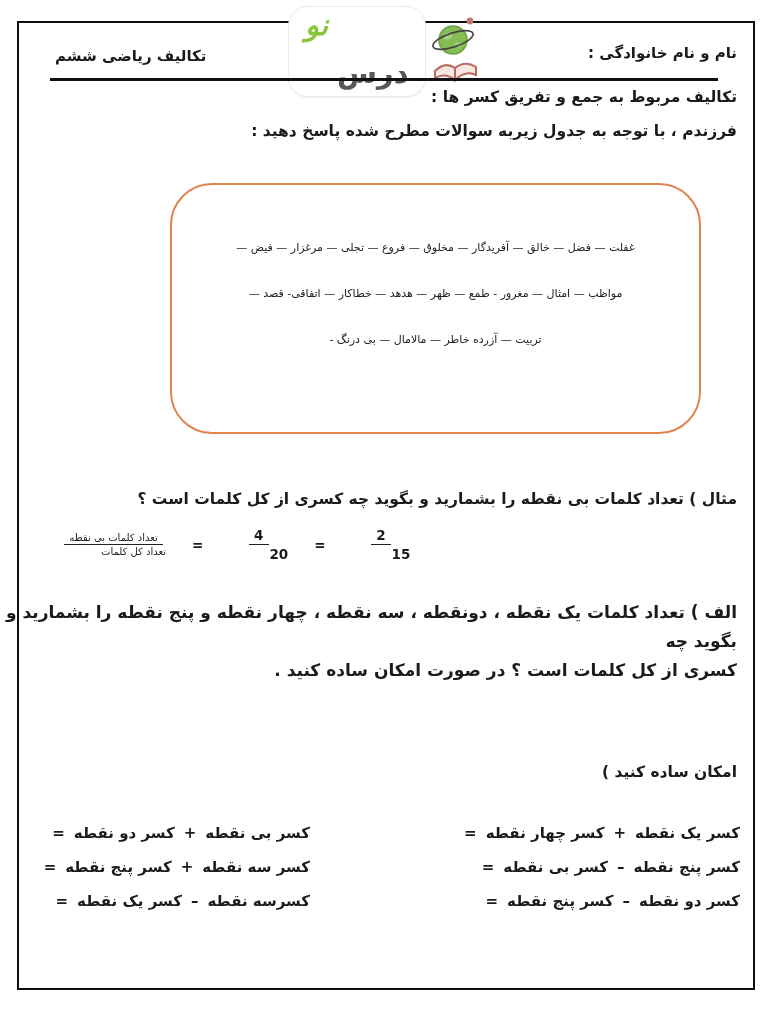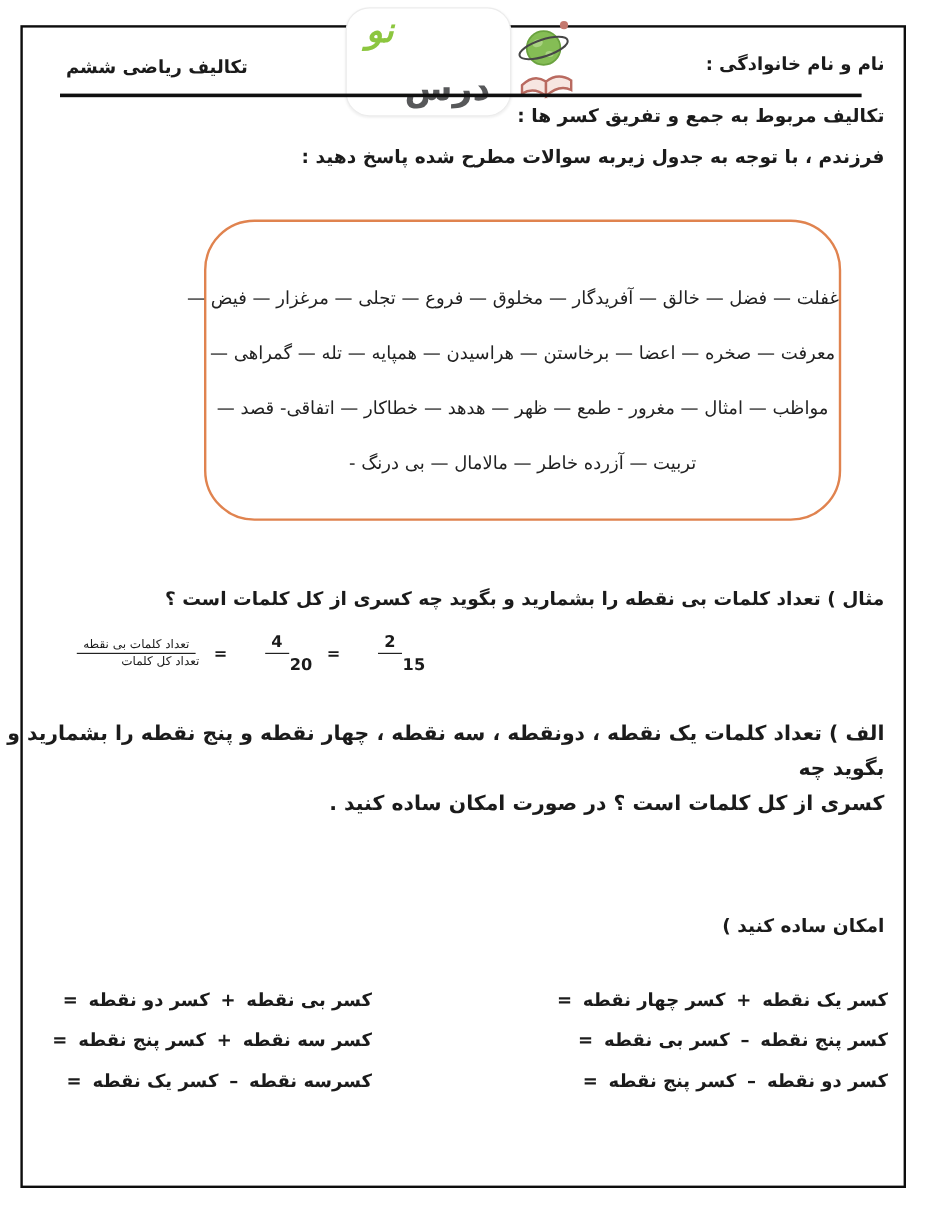--- a/index.html
+++ b/index.html
@@ -23,29 +23,29 @@
   .logo-dark{color:#57585a;margin-top:48px;}
   .logo-green{color:#8cc63f;font-style:italic;}
   .header-sep{position:absolute;left:50px;top:78px;width:668px;height:2.5px;background:#101010;}
   
   .intro-line1{position:absolute;right:38px;top:88px;font-size:15.5px;font-weight:bold;direction:rtl;}
   .intro-line2{position:absolute;right:38px;top:122px;font-size:15.5px;font-weight:bold;direction:rtl;margin-left:32px;}
   
   .words-box{
     position:absolute;left:170px;top:183px;width:531px;height:251px;
     border:2px solid #e0834f;border-radius:42px;
-    direction:rtl;text-align:center;font-size:15px;color:#222222;
+    direction:rtl;text-align:center;font-size:11px;color:#222222;
     padding-top:40px;box-sizing:border-box;
   }
   .words-box .w-line{line-height:46px;white-space:nowrap;}
   
   .example-line{position:absolute;right:38px;top:490px;font-size:15.5px;font-weight:bold;direction:rtl;}
   .frac-eq{
     position:absolute;left:56px;top:527px;display:flex;direction:ltr;
-    align-items:center;gap:7px;font-size:13.5px;
+    align-items:center;gap:21px;font-size:13.5px;
   }
   .frac{display:inline-flex;flex-direction:column;align-items:center;text-align:center;}
   .frac .fr-num{padding:0 5px 1px 5px;border-bottom:1.5px solid #222;}
   .frac .fr-den{padding:1px 5px 0 5px;margin-left:40px;}
   .frac-label{font-size:10px;direction:rtl;}
   .frac-number{font-weight:bold;}
   .eq-sign{font-weight:bold;}
   
   .part-a{position:absolute;right:38px;top:598px;direction:rtl;text-align:right;
     font-size:17px;font-weight:bold;line-height:29px;}
@@ -85,21 +85,20 @@
   </span>
 </div>
 
 <div class="header-sep"></div>
 
 <div class="intro-line1">تکالیف مربوط به جمع و تفریق کسر ها :</div>
 <div class="intro-line2">فرزندم ، با توجه به جدول زیربه سوالات مطرح شده پاسخ دهید :</div>
 
 <div class="words-box">
   <div class="w-line">غفلت — فضل — خالق — آفریدگار — مخلوق — فروع — تجلی — مرغزار — فیض —</div>
-  <div class="w-line">معرفت — صخره — اعضا — برخاستن — هراسیدن — همپایه — تله — گمراهی —</div>
   <div class="w-line">مواظب — امثال — مغرور -  طمع — ظهر — هدهد — خطاکار — اتفاقی- قصد —</div>
   <div class="w-line">تربیت — آزرده خاطر — مالامال — بی درنگ -</div>
 </div>
 
 <div class="example-line">مثال ) تعداد کلمات بی نقطه را بشمارید و بگوید چه کسری از کل کلمات است ؟</div>
 
 <div class="frac-eq">
   <span class="frac frac-label">
     <span class="fr-num">تعداد کلمات بی نقطه</span>
     <span class="fr-den">تعداد کل کلمات</span>

